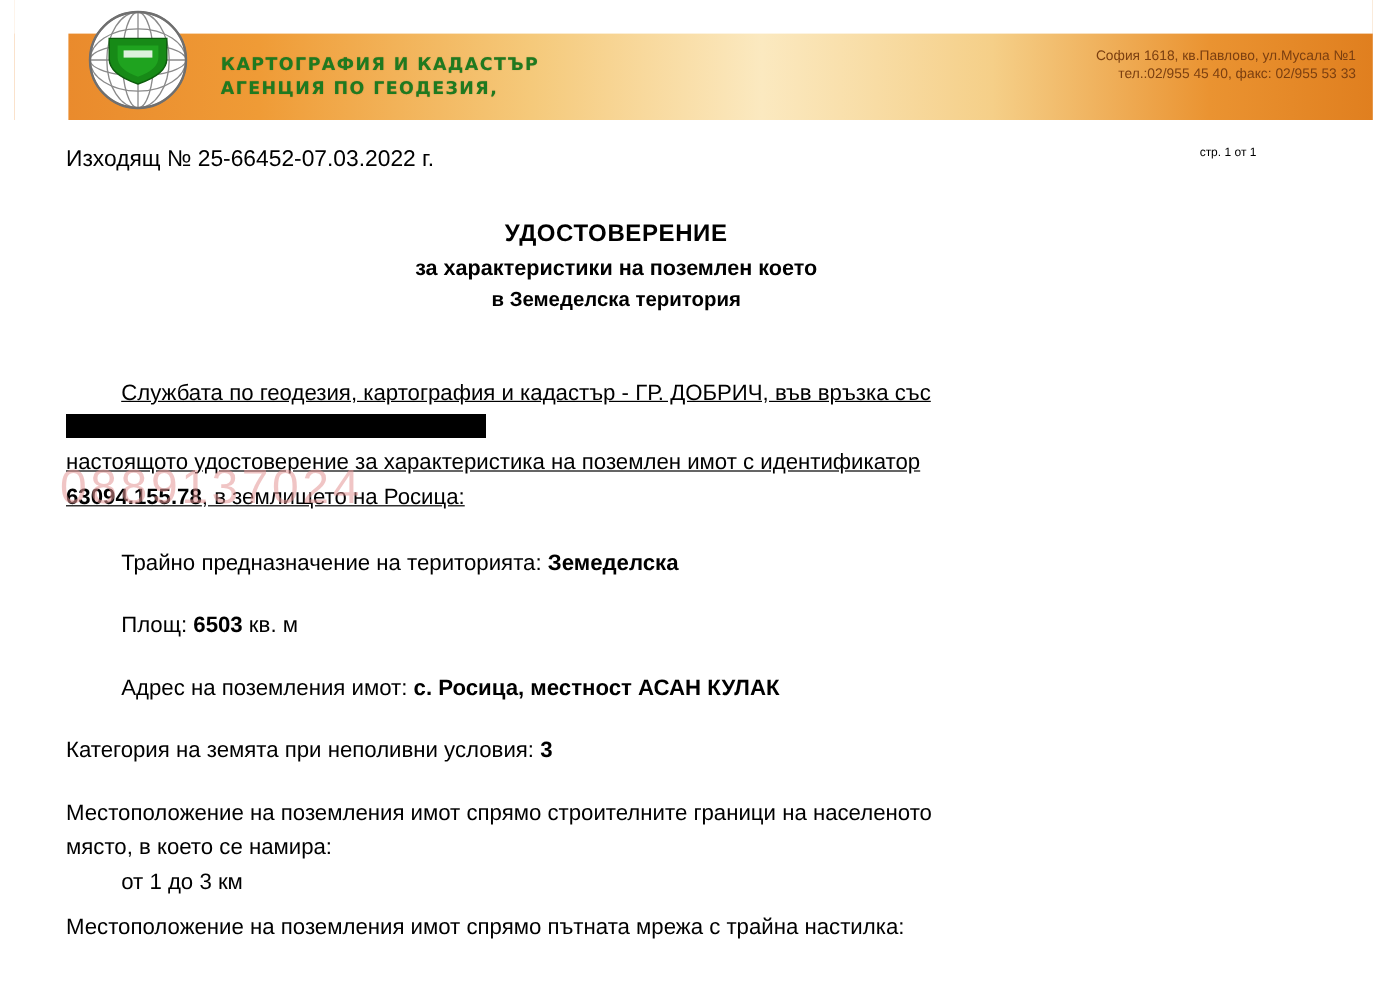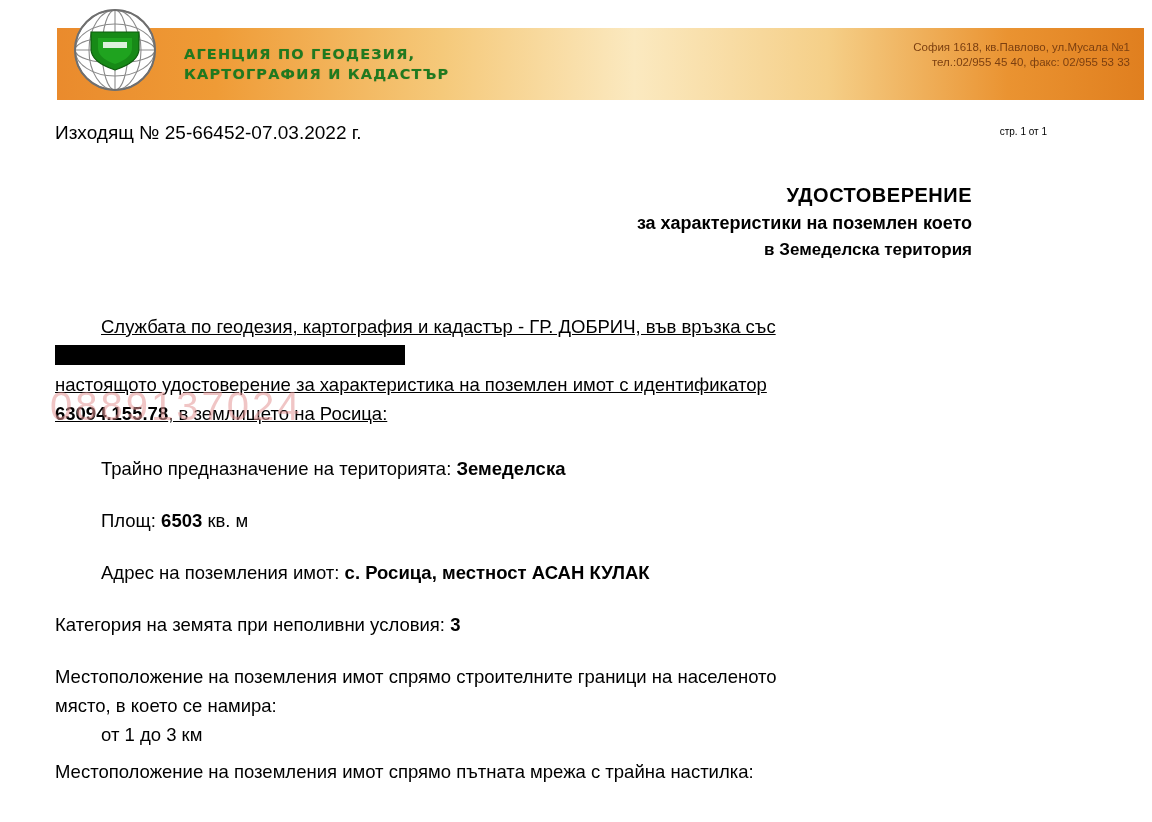--- a/index.html
+++ b/index.html
@@ -72,36 +72,36 @@
   }
   .contact .mail { color: #8a4a12; letter-spacing: 0.2px; }
 
   
   .page {
     position: relative;
     padding: 0 40px 0 55px;
   }
   .outgoing-row {
     display: flex;
-    align-items: center;
+    align-items: flex-start;
     justify-content: space-between;
     margin-top: 22px;
   }
   .outgoing {
     font-size: 19px;
     color: #000;
   }
   .page-no {
     font-size: 10px;
     padding-right: 65px;
     padding-bottom: 3px;
   }
 
   .title-block {
-    text-align: right;
+    text-align: center;
     margin-top: 40px;
     padding-right: 140px;
   }
   .title-main {
     font-size: 20px;
     font-weight: bold;
     letter-spacing: 0.5px;
   }
   .title-sub1 {
     font-size: 18px;
@@ -183,22 +183,22 @@
         <line x1="48" y1="8" x2="48" y2="88"></line>
       </g>
       <circle cx="48" cy="48" r="40" fill="none" stroke="#6f6f6f" stroke-width="2"></circle>
       <path d="M24 30 L72 30 L72 47 Q72 60 48 68 Q24 60 24 47 Z" fill="#178a17" stroke="#0d5c0d" stroke-width="1.2"></path>
       <path d="M31 36 L65 36 L65 46 Q65 56 48 62 Q31 56 31 46 Z" fill="#1fa31f"></path>
       <rect x="36" y="40" width="24" height="6" fill="#ffffff" opacity="0.85"></rect>
     </svg>
   </div>
 
   <div class="agency-name">
+    <div>КАРТОГРАФИЯ И КАДАСТЪР</div>
     <div>АГЕНЦИЯ ПО ГЕОДЕЗИЯ,</div>
-    <div>КАРТОГРАФИЯ И КАДАСТЪР</div>
   </div>
 
   <div class="contact">
     <div>София 1618, кв.Павлово, ул.Мусала №1</div>
     <div>тел.:02/955 45 40, факс: 02/955 53 33</div>
   </div>
 </div>
 
 <div class="page">
 

